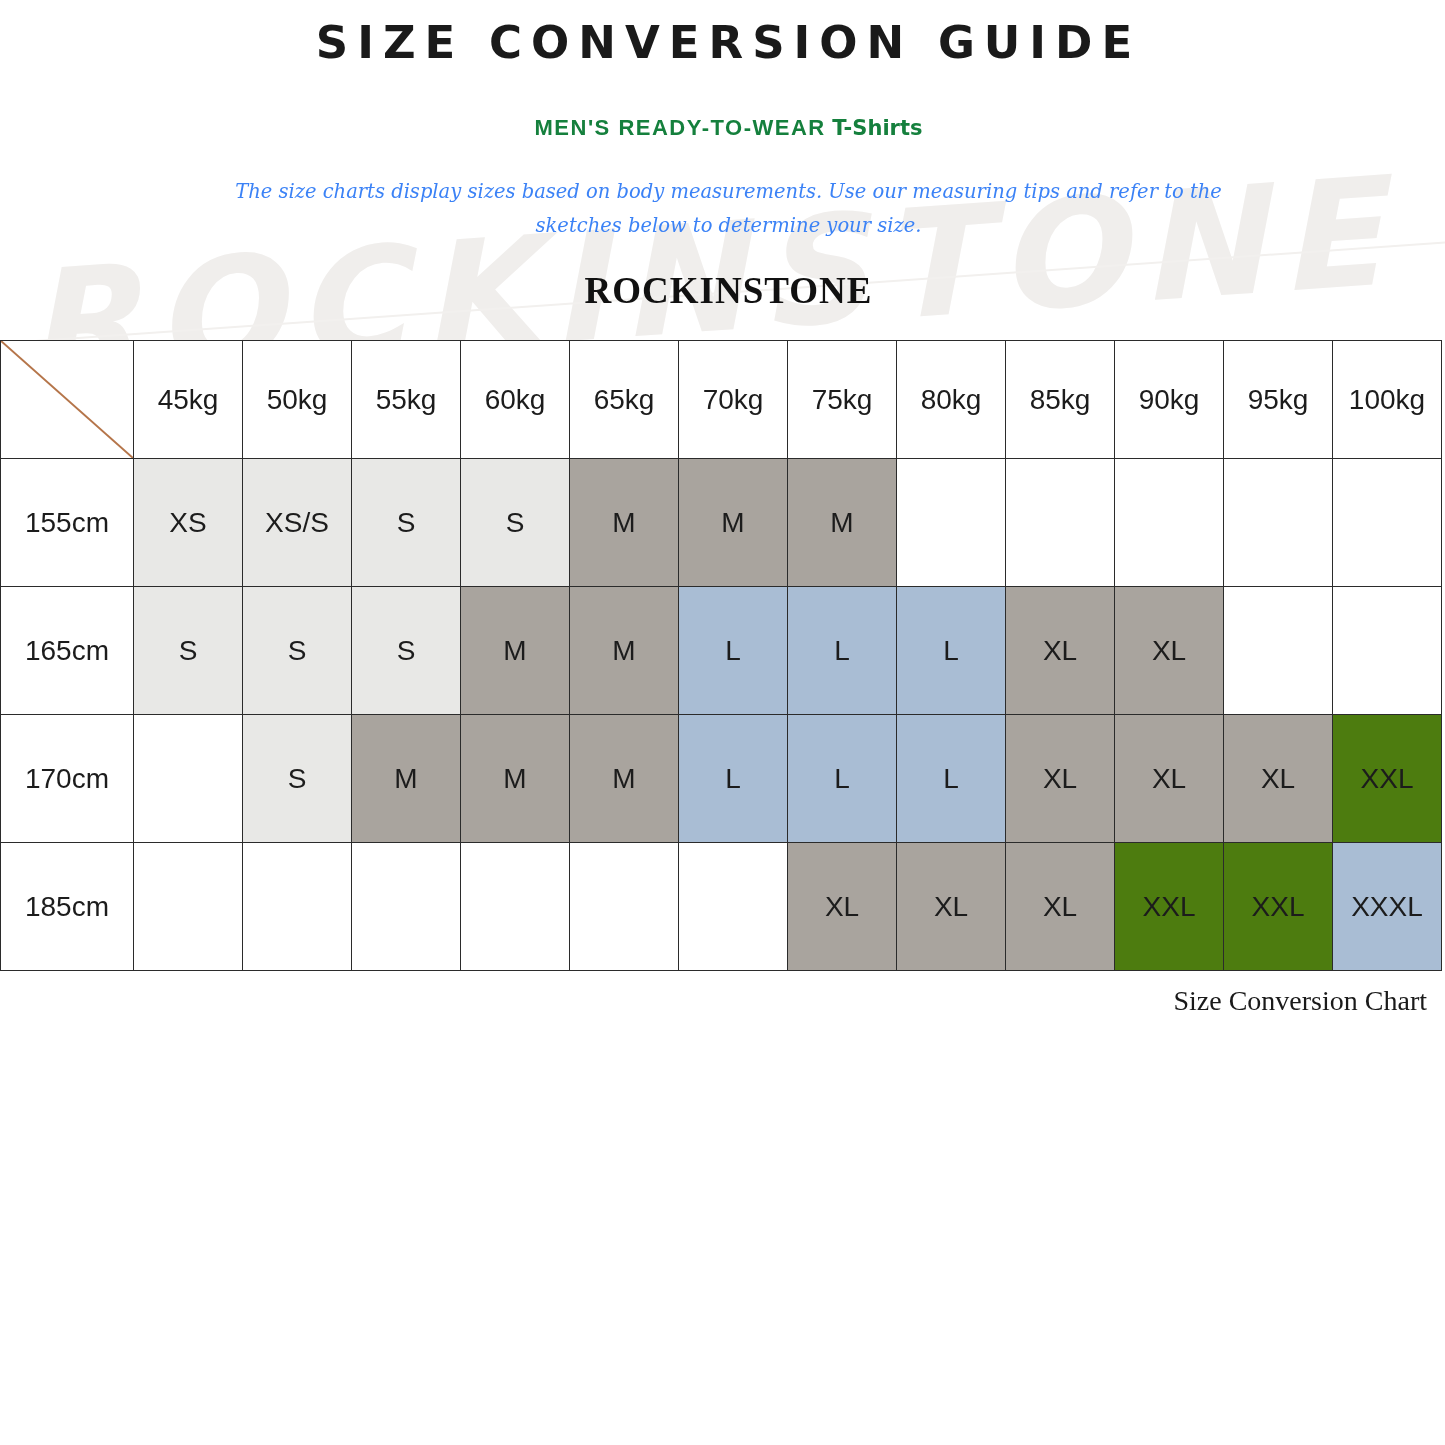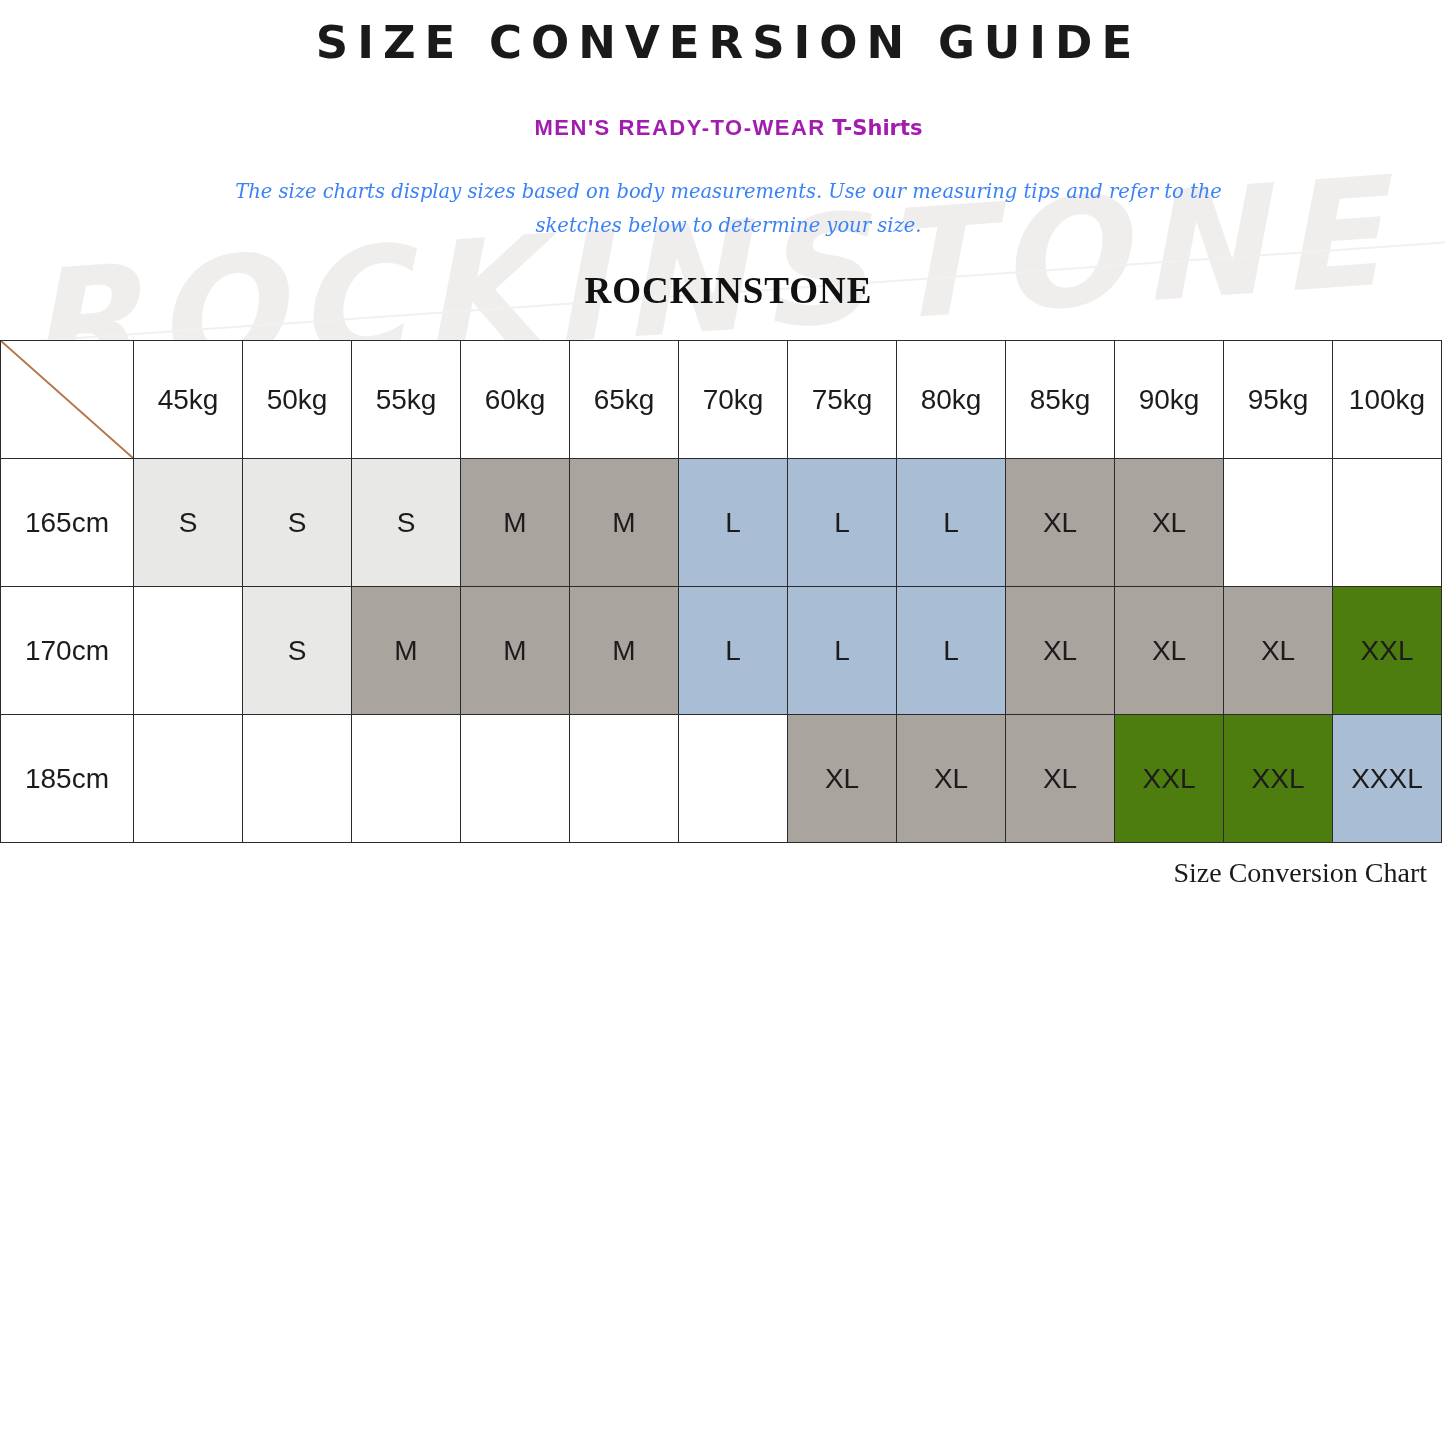--- a/index.html
+++ b/index.html
@@ -63,21 +63,21 @@
     font-size: 45px;
     font-weight: 700;
     letter-spacing: 9px;
     color: #1a1a1a;
     margin: 0;
   }
   .subtitle {
     margin-top: 46px;
     font-size: 22px;
     font-weight: 700;
-    color: #a21caf;
+    color: #15803d;
     letter-spacing: 0.5px;
   }
   .subtitle .cat {
     letter-spacing: 1.5px;
   }
   .subtitle .item {
     font-family: "DejaVu Sans", sans-serif;
     letter-spacing: 0px;
     font-size: 21px;
   }
@@ -186,20 +186,35 @@
             <td class="colhead c-white">75kg</td>
             <td class="colhead c-white">80kg</td>
             <td class="colhead c-white">85kg</td>
             <td class="colhead c-white">90kg</td>
             <td class="colhead c-white">95kg</td>
             <td class="colhead c-white">100kg</td>
           </tr>
       </thead>
       <tbody>
           <tr>
+            <td class="rowhead c-white">155cm</td>
+            <td class="c-light">XS</td>
+            <td class="c-light">XS/S</td>
+            <td class="c-light">S</td>
+            <td class="c-light">S</td>
+            <td class="c-gray">M</td>
+            <td class="c-gray">M</td>
+            <td class="c-gray">M</td>
+            <td class="c-white"></td>
+            <td class="c-white"></td>
+            <td class="c-white"></td>
+            <td class="c-white"></td>
+            <td class="c-white"></td>
+          </tr>
+          <tr>
             <td class="rowhead c-white">165cm</td>
             <td class="c-light">S</td>
             <td class="c-light">S</td>
             <td class="c-light">S</td>
             <td class="c-gray">M</td>
             <td class="c-gray">M</td>
             <td class="c-blue">L</td>
             <td class="c-blue">L</td>
             <td class="c-blue">L</td>
             <td class="c-gray">XL</td>

